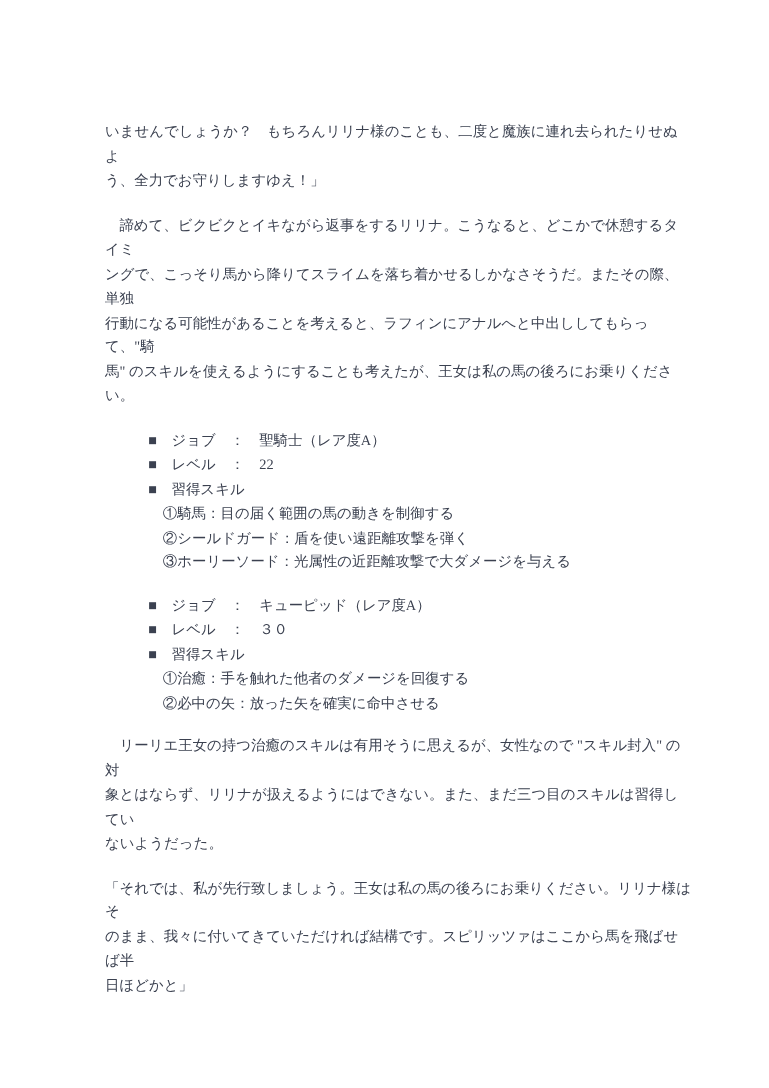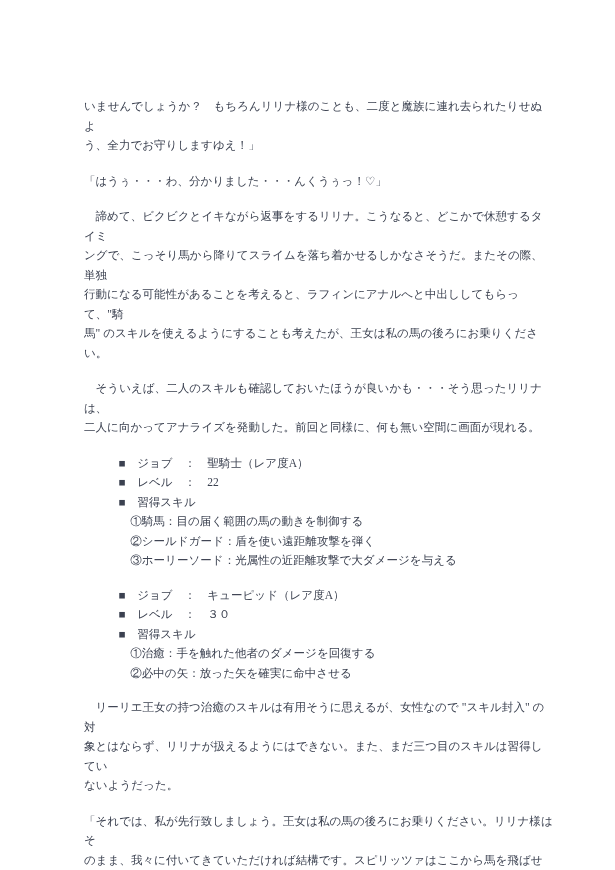--- a/index.html
+++ b/index.html
@@ -38,27 +38,24 @@
     margin-bottom: 15px;
   }
 </style>
 </head>
 <body>
 
 <div class="page">
   <div class="text-column">
     <p class="para">いませんでしょうか？　もちろんリリナ様のことも、二度と魔族に連れ去られたりせぬよ
 う、全力でお守りしますゆえ！」</p>
-    <p class="para">「はうぅ・・・わ、分かりました・・・んくうぅっ！♡」</p>
     <p class="para">　諦めて、ビクビクとイキながら返事をするリリナ。こうなると、どこかで休憩するタイミ
 ングで、こっそり馬から降りてスライムを落ち着かせるしかなさそうだ。またその際、単独
 行動になる可能性があることを考えると、ラフィンにアナルへと中出ししてもらって、"騎
 馬" のスキルを使えるようにすることも考えたが、王女は私の馬の後ろにお乗りください。</p>
-    <p class="para">　そういえば、二人のスキルも確認しておいたほうが良いかも・・・そう思ったリリナは、
-二人に向かってアナライズを発動した。前回と同様に、何も無い空間に画面が現れる。</p>
     <p class="para status-block">　　　■　ジョブ　：　聖騎士（レア度A）
 　　　■　レベル　：　22
 　　　■　習得スキル
 　　　　①騎馬：目の届く範囲の馬の動きを制御する
 　　　　②シールドガード：盾を使い遠距離攻撃を弾く
 　　　　③ホーリーソード：光属性の近距離攻撃で大ダメージを与える</p>
     <p class="para status-block">　　　■　ジョブ　：　キューピッド（レア度A）
 　　　■　レベル　：　３０
 　　　■　習得スキル
 　　　　①治癒：手を触れた他者のダメージを回復する

